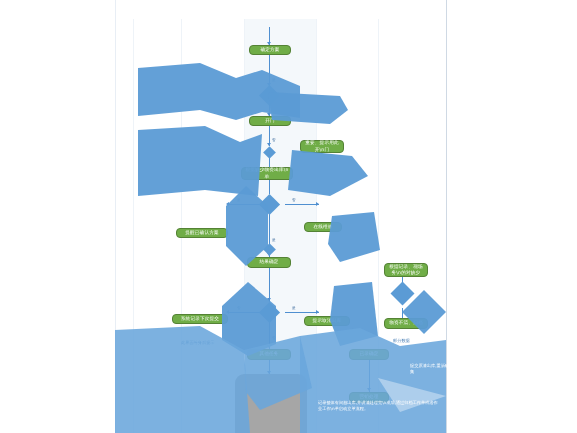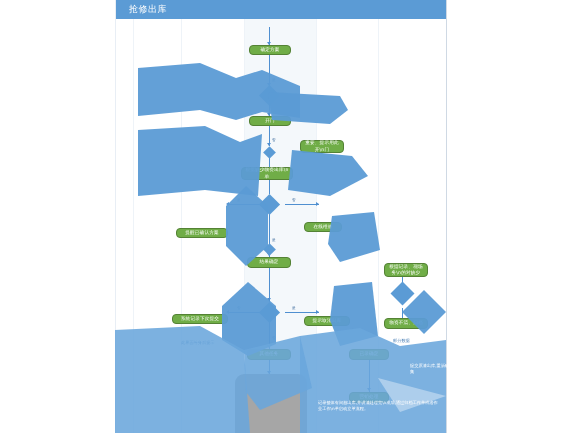--- a/index.html
+++ b/index.html
@@ -114,21 +114,20 @@
   }
   svg.overlay{position:absolute;left:0;top:0;width:577px;height:433px;pointer-events:none;}
 </style>
 </head>
 <body>
 
 <div id="page">
 
   <div class="sheet">
 
-    <div class="title-bar">抢修出库</div>
 
     <div class="lane" style="left:17px;"></div>
     <div class="lane" style="left:65px;"></div>
     <div class="lane" style="left:128px;"></div>
     <div class="lane" style="left:200px;"></div>
     <div class="lane" style="left:262px;"></div>
     <div class="lane-band" style="left:129px;top:19px;width:71px;height:414px;"></div>
 
     <div class="conn v" style="left:153px;top:27px;height:18px;"></div>
     <div class="arrow-d" style="left:151px;top:42px;"></div>

